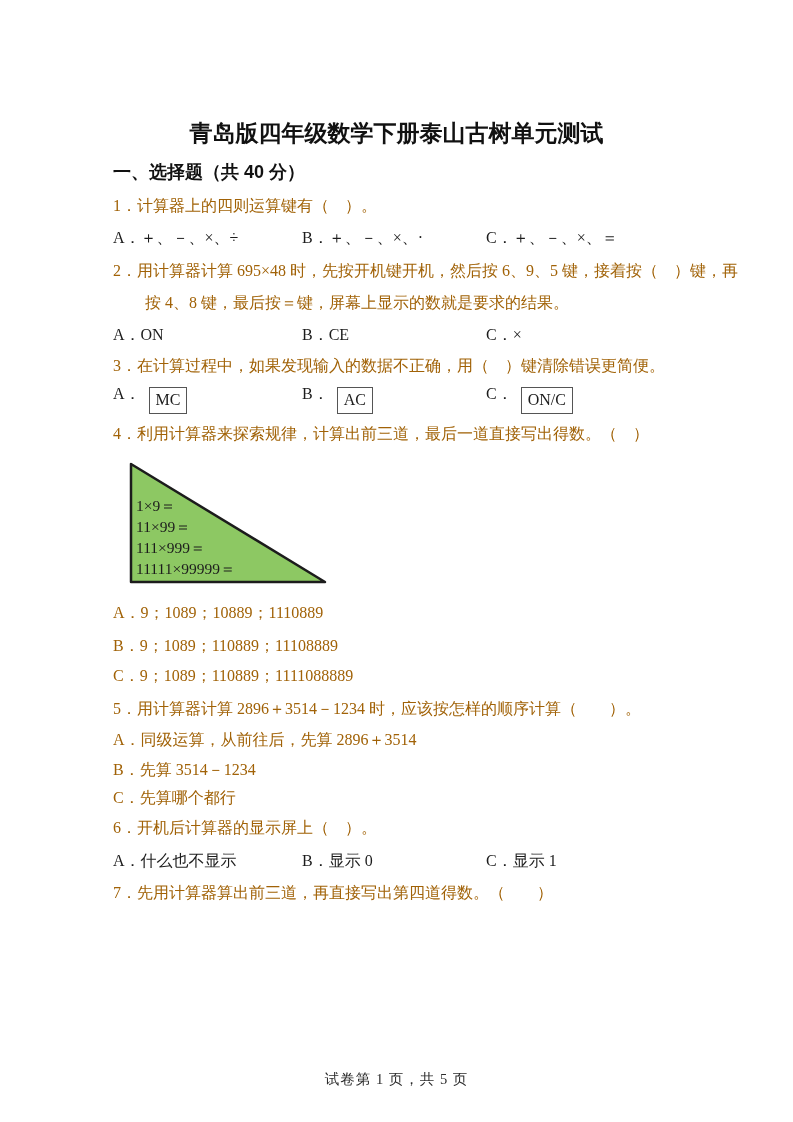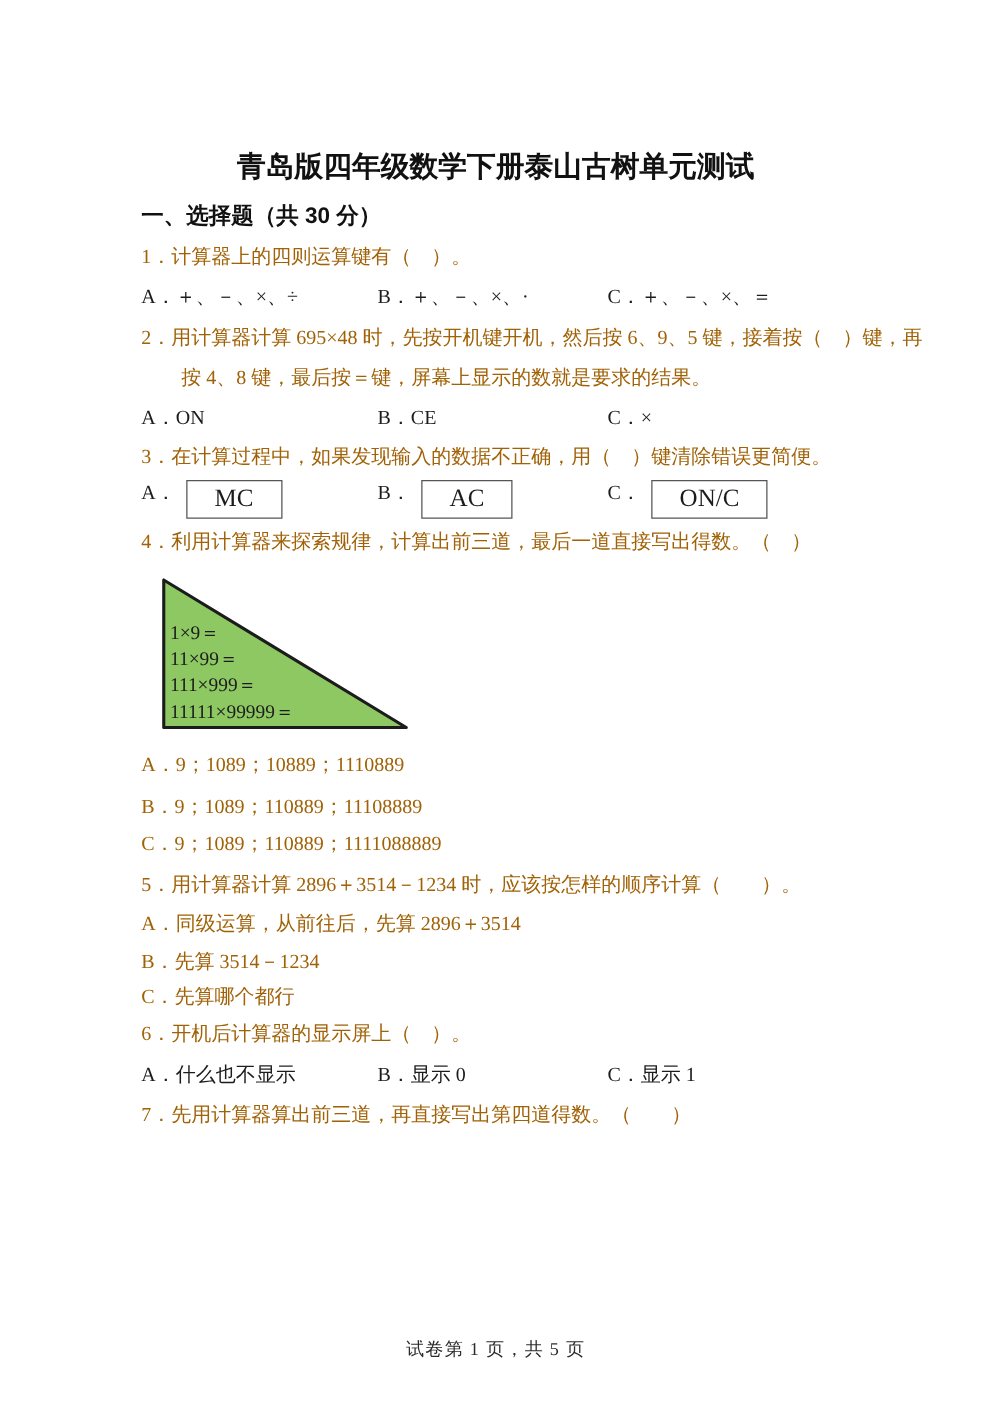--- a/index.html
+++ b/index.html
@@ -24,41 +24,41 @@
     font-weight:bold;font-size:18px;line-height:24px;color:#111;
   }
   .line{font-size:16px;line-height:20px;white-space:pre;color:#a16207;}
   .optrow{position:absolute;left:113px;width:620px;height:22px;}
   .optrow .opt{position:absolute;top:0;font-size:16px;line-height:20px;white-space:pre;}
   .optrow .pos-a{left:0;}
   .optrow .pos-b{left:189px;}
   .optrow .pos-c{left:373px;}
   .kbox{
     display:inline-block;border:1px solid #555;
-    padding:3px 22px 4px;margin-left:8px;
-    font-size:20px;line-height:1.1;vertical-align:-6px;background:#fff;
+    padding:3px 6px 4px;margin-left:8px;
+    font-size:16px;line-height:1.1;vertical-align:-6px;background:#fff;
   }
   .footer{
     top:1070px;left:0;width:793px;text-align:center;
     font-size:14.5px;color:#2b2b2b;letter-spacing:1px;
   }
   .fig{left:128px;top:461px;}
   .fig text{
     font-family:"Liberation Serif","DejaVu Serif",serif;
     font-size:15.5px;fill:#1c1c1c;
   }
 </style>
 </head>
 <body>
 
 <div class="page">
 
   <div class="abs doc-title">青岛版四年级数学下册泰山古树单元测试</div>
 
-  <div class="abs sec-heading">一、选择题（共 30 分）</div>
+  <div class="abs sec-heading">一、选择题（共 40 分）</div>
 
   <div class="abs line" style="top:196px;left:113px;">1．计算器上的四则运算键有（　）。</div>
   <div class="optrow" style="top:228px;">
     <span class="opt pos-a">A．＋、－、×、÷</span>
     <span class="opt pos-b">B．＋、－、×、·</span>
     <span class="opt pos-c">C．＋、－、×、＝</span>
   </div>
 
   <div class="abs line" style="top:261px;left:113px;">2．用计算器计算 695×48 时，先按开机键开机，然后按 6、9、5 键，接着按（　）键，再</div>
   <div class="abs line" style="top:293px;left:113px;margin-left:32px;">按 4、8 键，最后按＝键，屏幕上显示的数就是要求的结果。</div>

